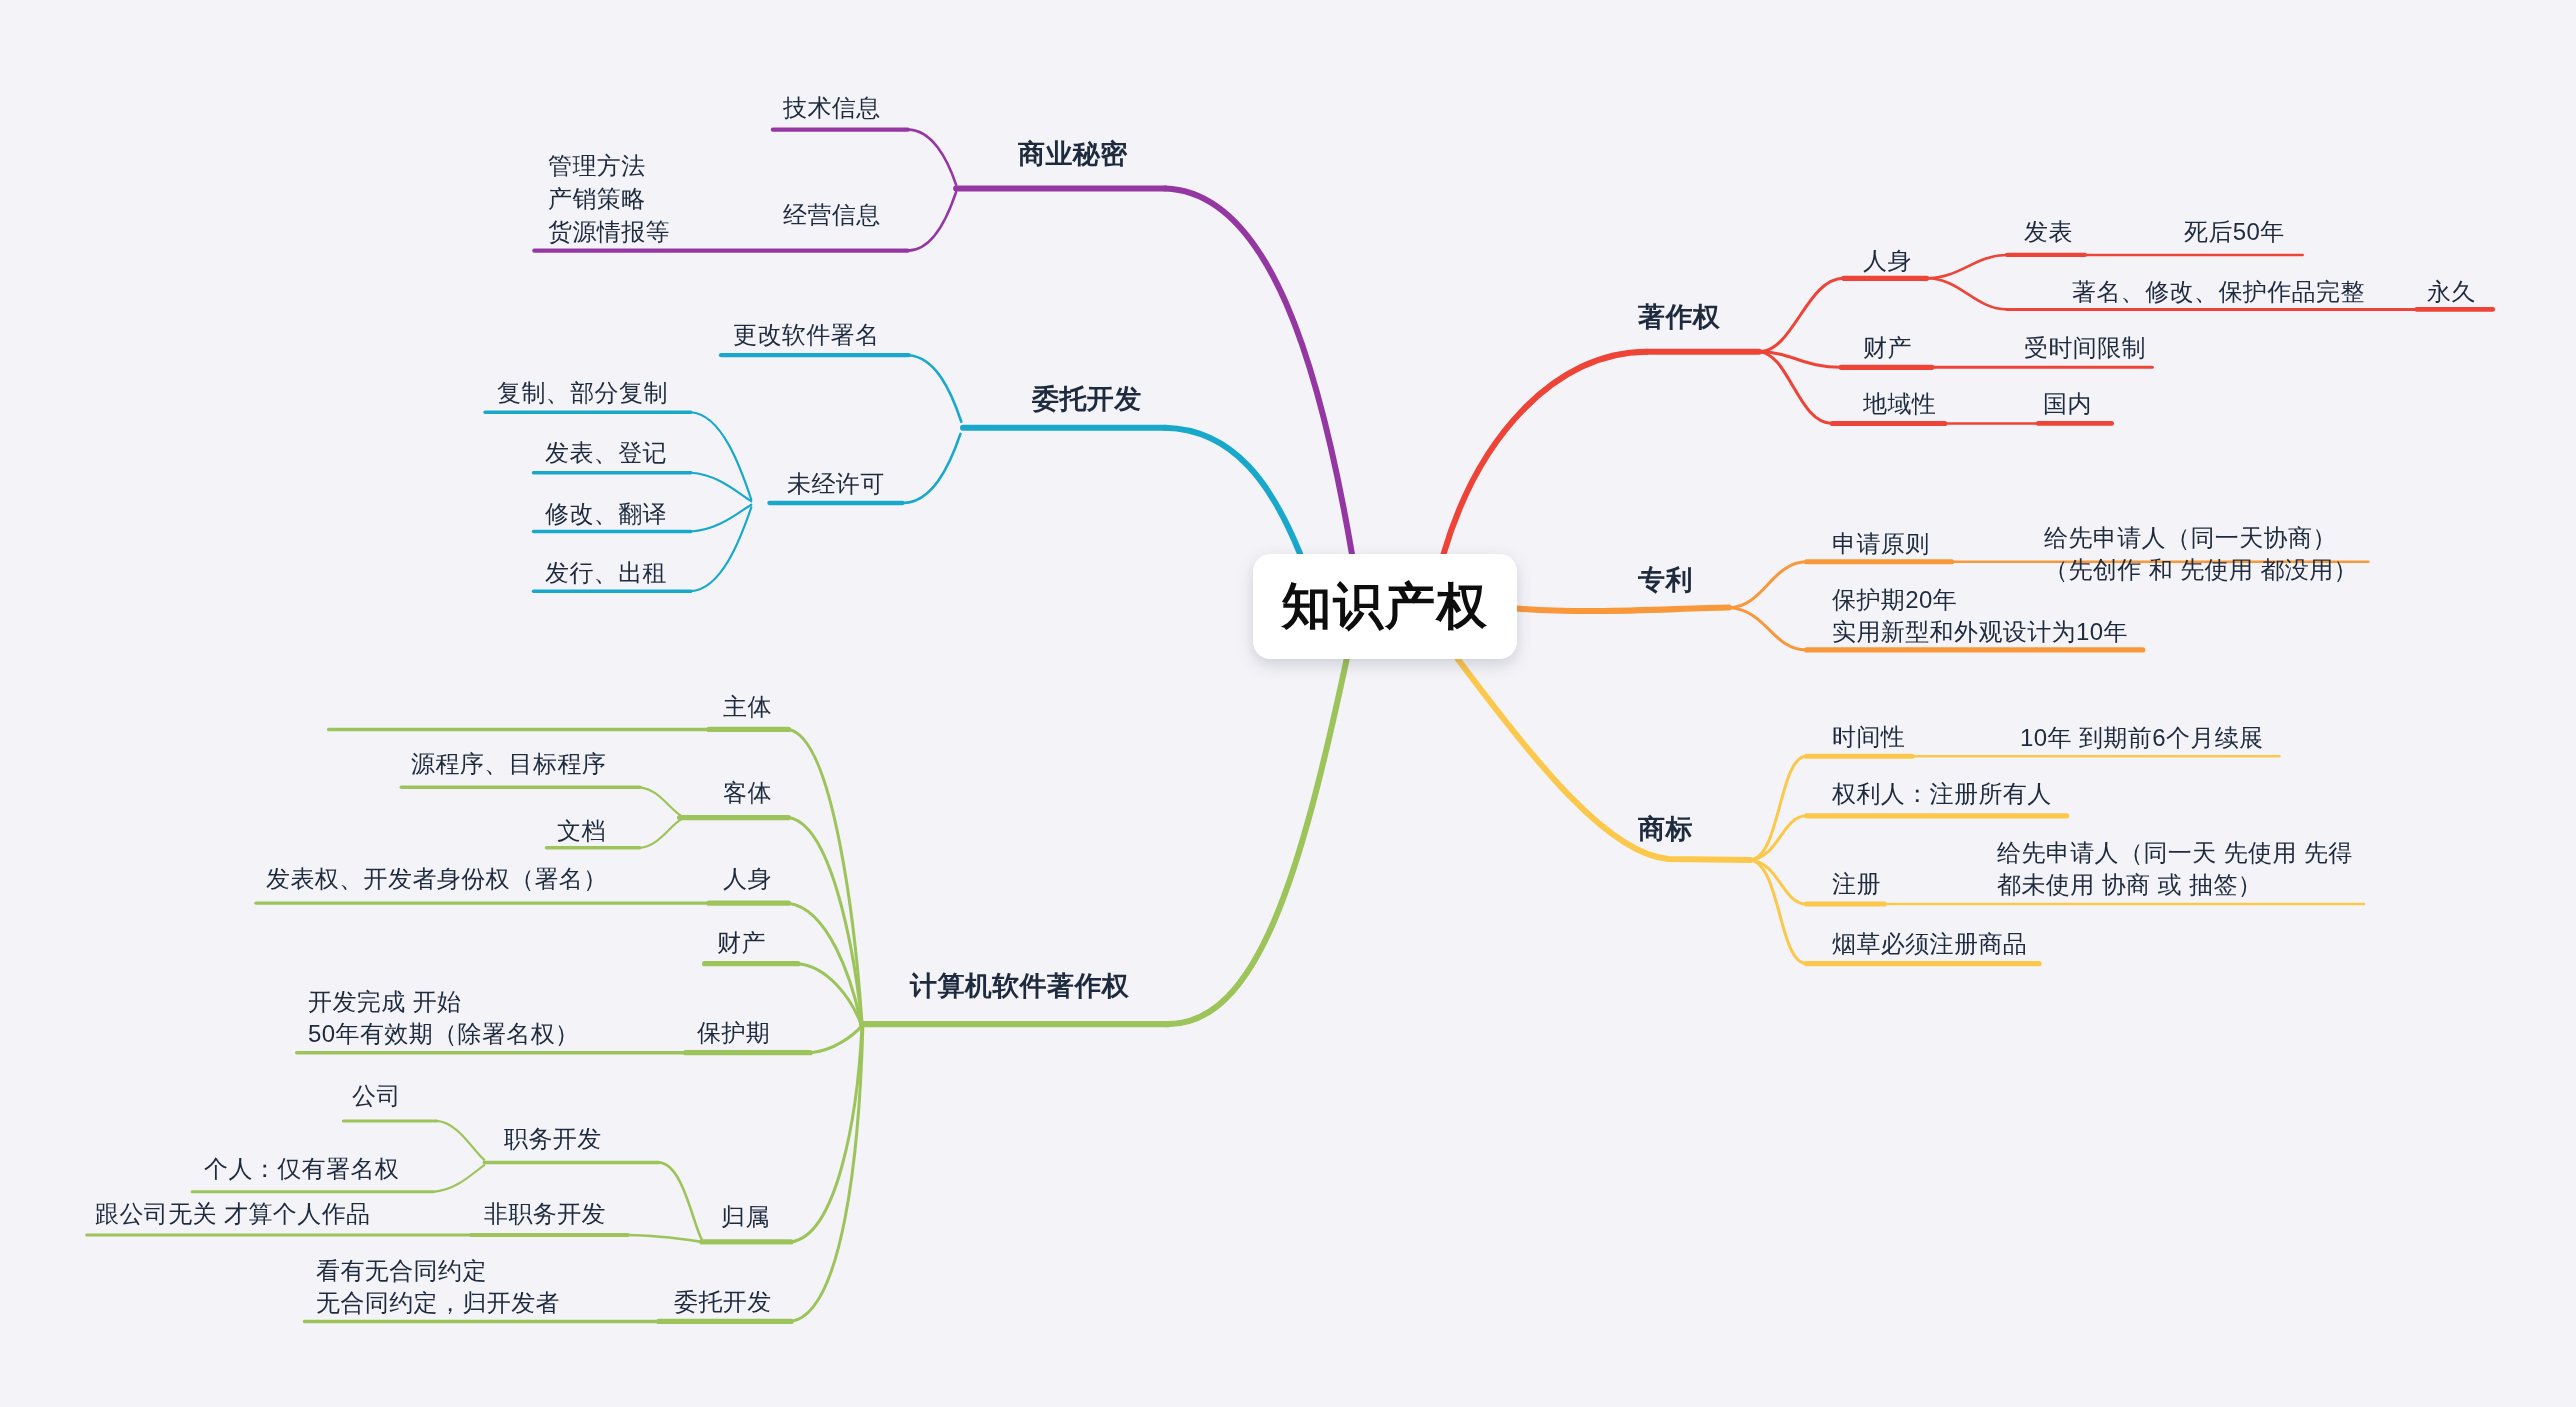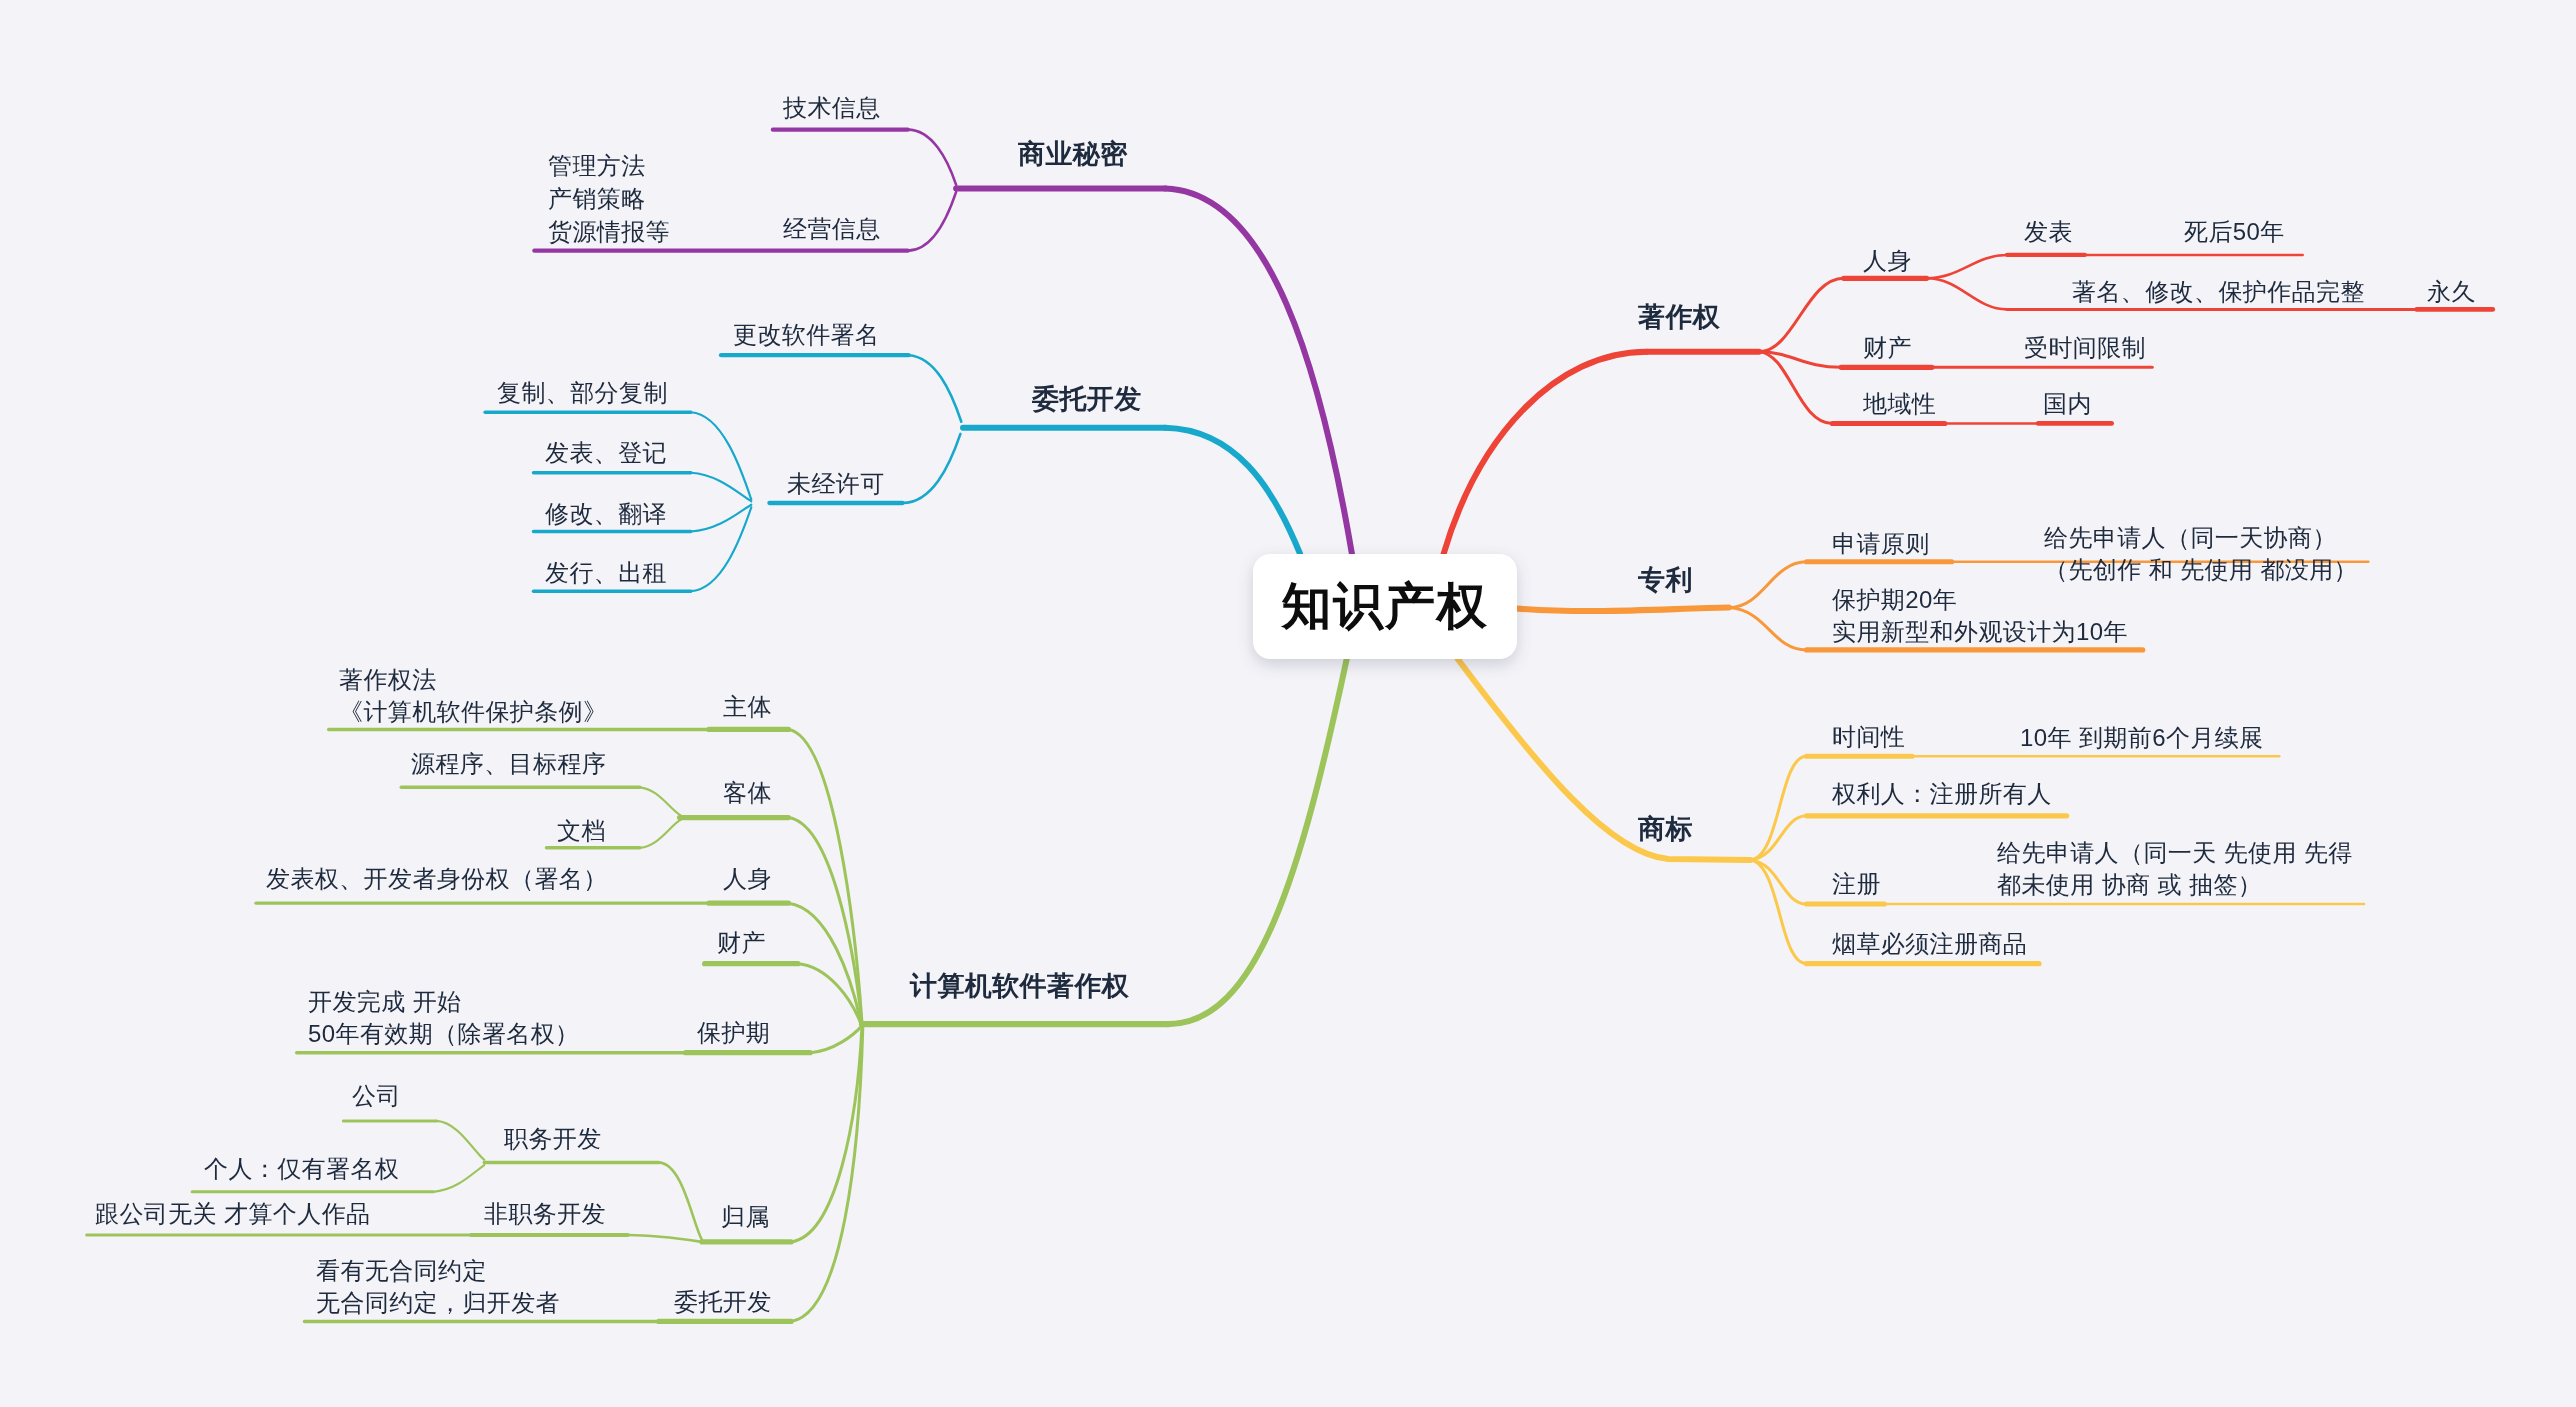--- a/index.html
+++ b/index.html
@@ -128,21 +128,21 @@
       <path d="M726 1429 C760 1429 792 1434 812 1437" stroke-width="3"></path>
       <path d="M352 1529 H762" stroke-width="4"></path>
       <path d="M762 1529 H915" stroke-width="6"></path>
     </g>
   </svg>
 
   <div class="center-box">知识产权</div>
 
   <div class="lbl main" style="left:1018px;top:138px;">商业秘密</div>
   <div class="lbl" style="left:783px;top:93px;">技术信息</div>
-  <div class="lbl" style="left:783px;top:214px;">经营信息</div>
+  <div class="lbl" style="left:783px;top:200px;">经营信息</div>
   <div class="lbl lh38" style="left:548px;top:149px;">管理方法
 产销策略
 货源情报等</div>
 
   <div class="lbl main" style="left:1032px;top:383px;">委托开发</div>
   <div class="lbl" style="left:733px;top:320px;">更改软件署名</div>
   <div class="lbl" style="left:787px;top:469px;">未经许可</div>
   <div class="lbl" style="left:497px;top:378px;">复制、部分复制</div>
   <div class="lbl" style="left:545px;top:438px;">发表、登记</div>
   <div class="lbl" style="left:545px;top:499px;">修改、翻译</div>
@@ -170,22 +170,20 @@
   <div class="lbl" style="left:1832px;top:722px;">时间性</div>
   <div class="lbl" style="left:2020px;top:723px;">10年 到期前6个月续展</div>
   <div class="lbl" style="left:1832px;top:779px;">权利人：注册所有人</div>
   <div class="lbl" style="left:1832px;top:869px;">注册</div>
   <div class="lbl lh37" style="left:1997px;top:837px;">给先申请人（同一天 先使用 先得
 都未使用 协商 或 抽签）</div>
   <div class="lbl" style="left:1832px;top:929px;">烟草必须注册商品</div>
 
   <div class="lbl main" style="left:910px;top:970px;">计算机软件著作权</div>
   <div class="lbl" style="left:723px;top:692px;">主体</div>
-  <div class="lbl lh37" style="left:339px;top:664px;">著作权法
-《计算机软件保护条例》</div>
   <div class="lbl" style="left:723px;top:778px;">客体</div>
   <div class="lbl" style="left:411px;top:749px;">源程序、目标程序</div>
   <div class="lbl" style="left:557px;top:816px;">文档</div>
   <div class="lbl" style="left:723px;top:864px;">人身</div>
   <div class="lbl" style="left:266px;top:864px;">发表权、开发者身份权（署名）</div>
   <div class="lbl" style="left:717px;top:928px;">财产</div>
   <div class="lbl" style="left:697px;top:1018px;">保护期</div>
   <div class="lbl lh37" style="left:308px;top:986px;">开发完成 开始
 50年有效期（除署名权）</div>
   <div class="lbl" style="left:721px;top:1202px;">归属</div>

